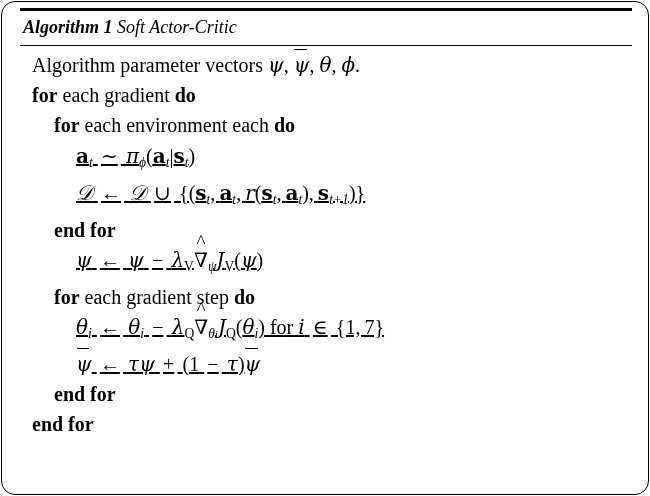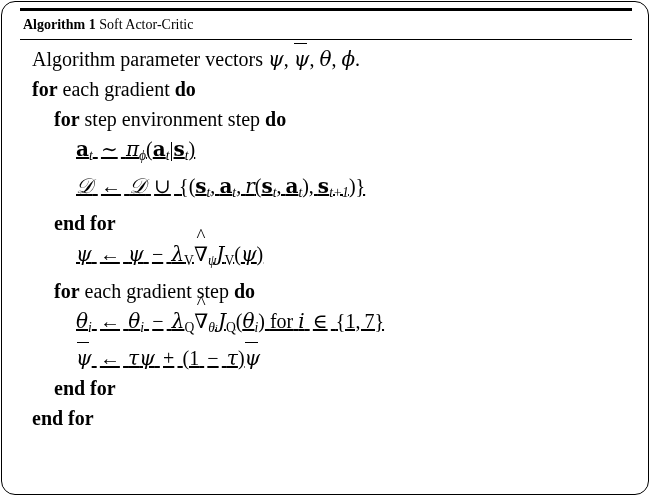--- a/index.html
+++ b/index.html
@@ -39,24 +39,25 @@
     border-top: 3px solid #000;
     height: 0;
     margin: 0;
   }
   .rule-thin {
     border-top: 1.4px solid #000;
     height: 0;
     margin: 0;
   }
   #algo-title {
-    font-size: 14px;
+    font-size: 18px;
     line-height: 1.55;
     padding: 3px 0 3px 3px;
     white-space: nowrap;
+    font-style: italic;
   }
   #algo-title .kw {
     font-weight: bold;
   }
   #algo-body {
     padding-top: 4px;
     padding-bottom: 4px;
   }
   .line {
     font-size: 20px;
@@ -164,21 +165,21 @@
       </div>
 
       <div class="line ind1">
         <span class="kw">for</span>
         <span>each gradient</span>
         <span class="kw">do</span>
       </div>
 
       <div class="line ind2">
         <span class="kw">for</span>
-        <span>step environment step</span>
+        <span>each environment each</span>
         <span class="kw">do</span>
       </div>
 
       <div class="line ind3">
         <span class="bfup">a</span><span class="sub">t</span>
         <span class="op">∼</span>
         <span class="math">π</span><span class="sub">ϕ</span><span class="tight">(</span><span class="bfup">a</span><span class="sub">t</span><span class="tight">|</span><span class="bfup">s</span><span class="sub">t</span><span class="tight">)</span>
       </div>
 
 

